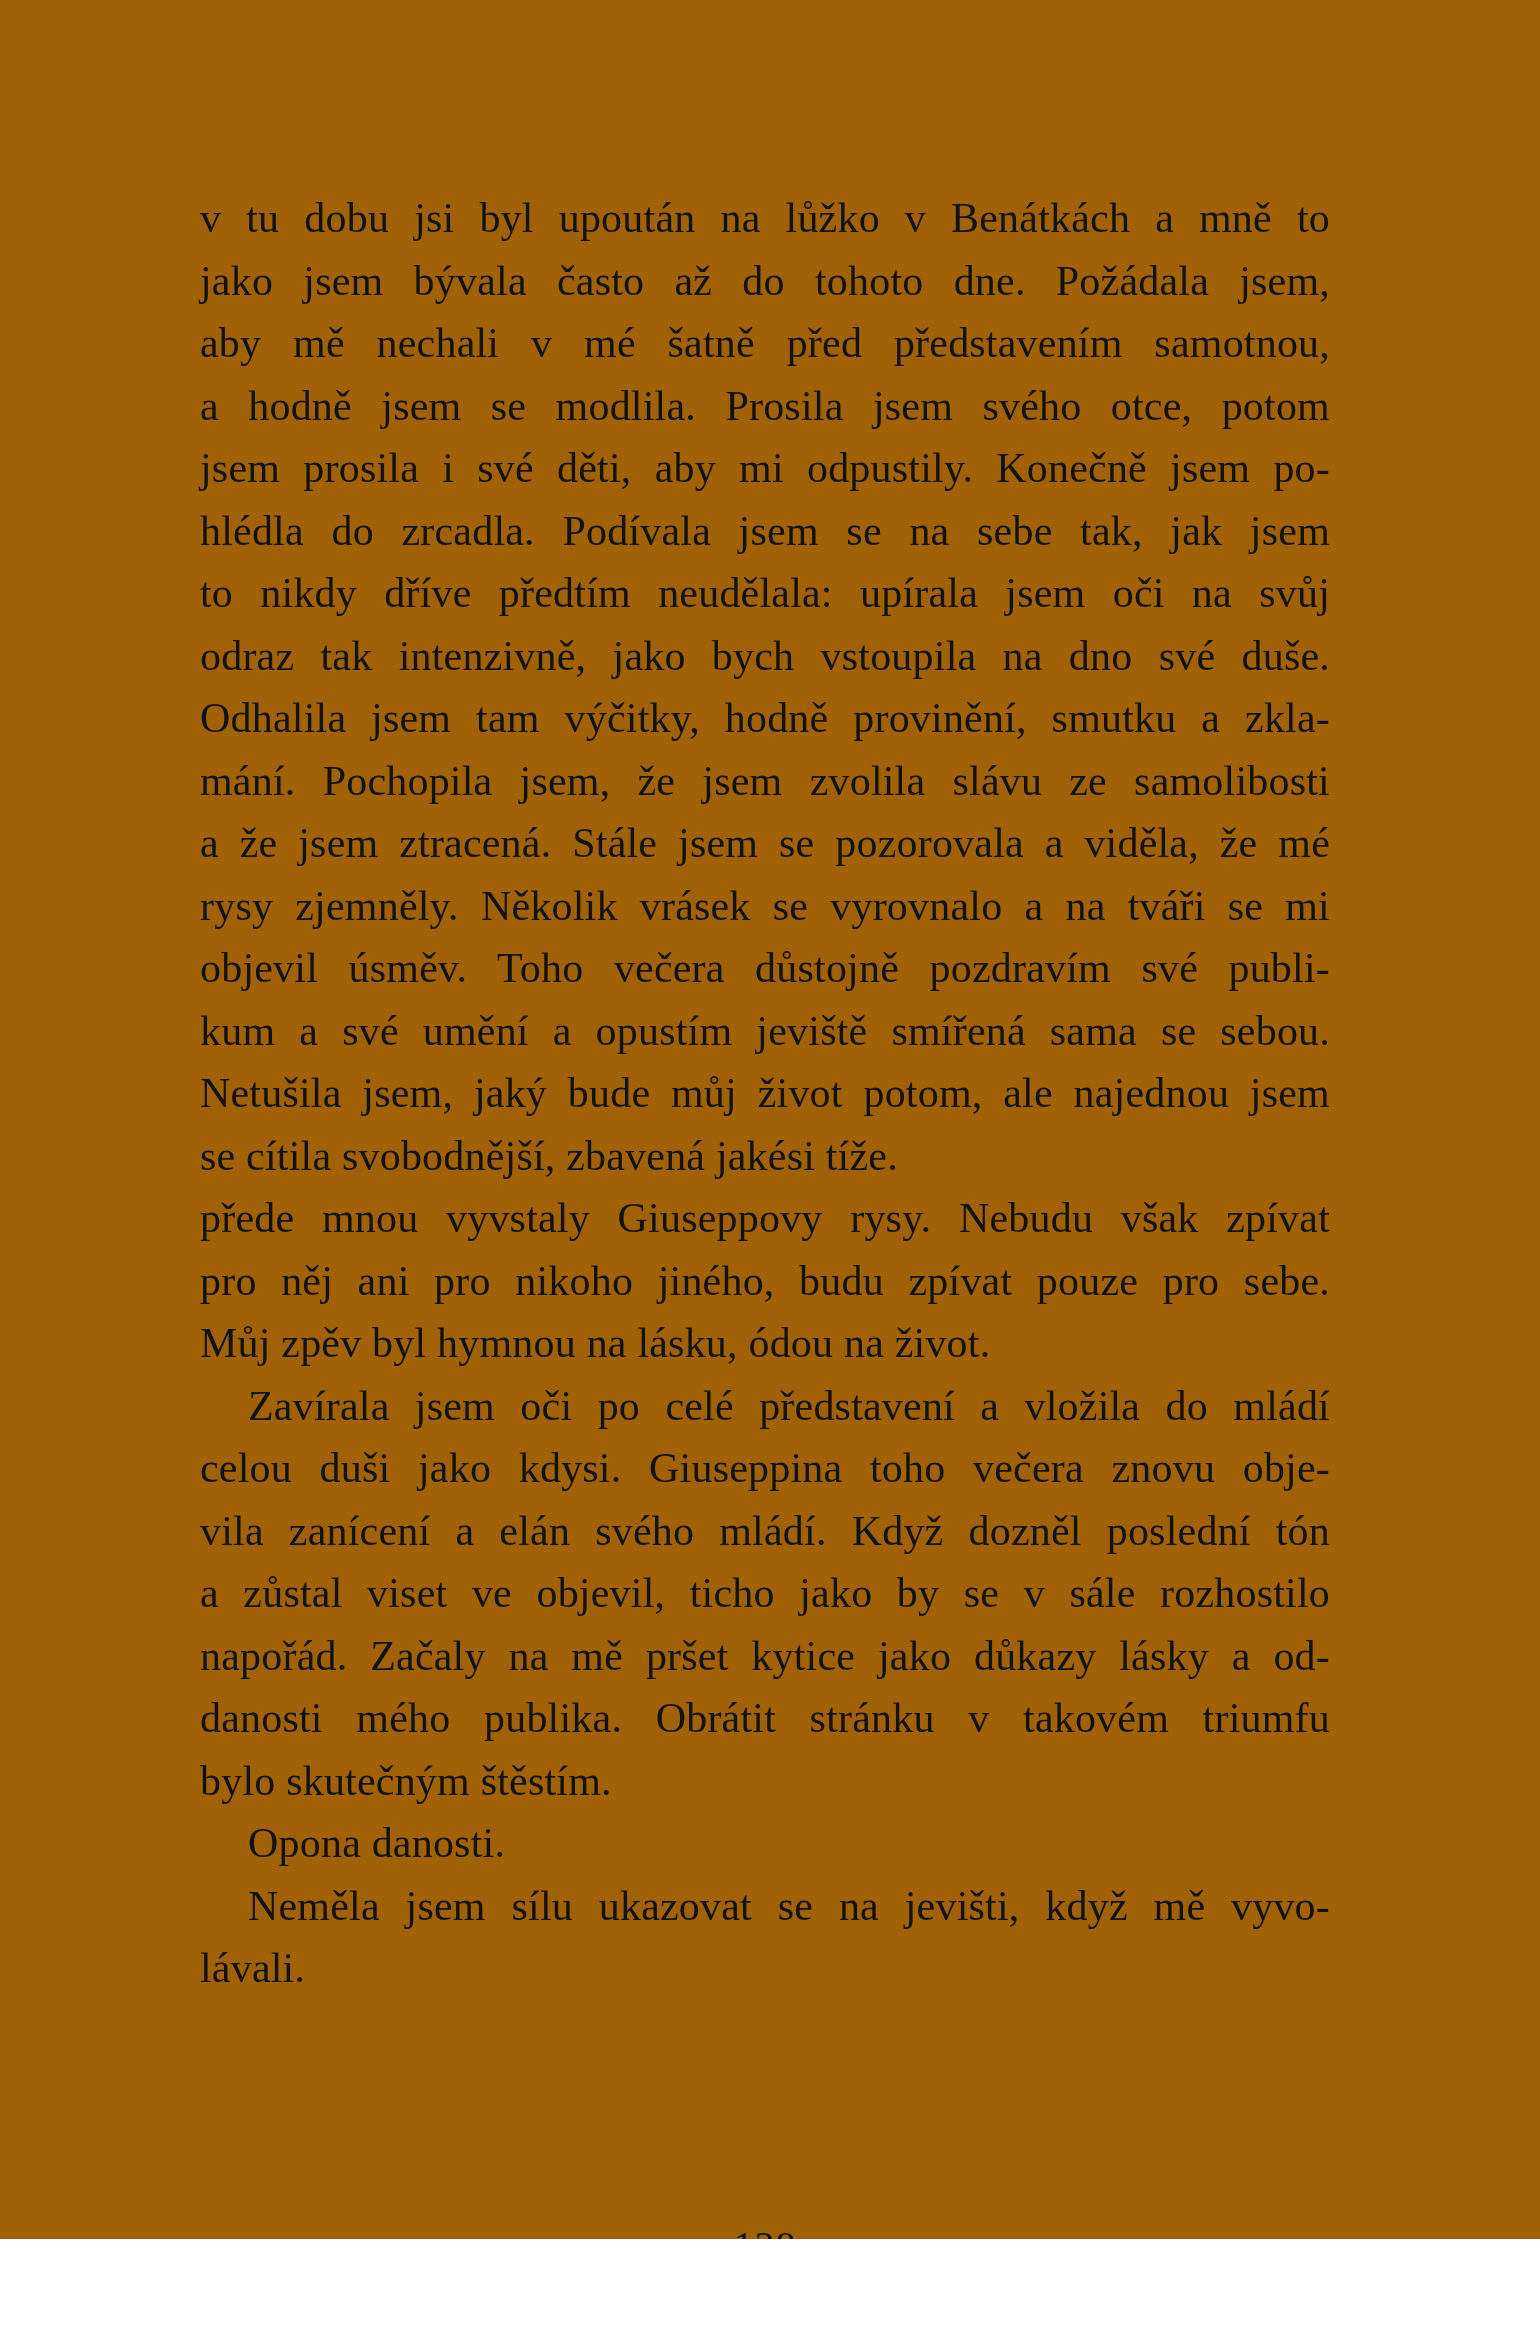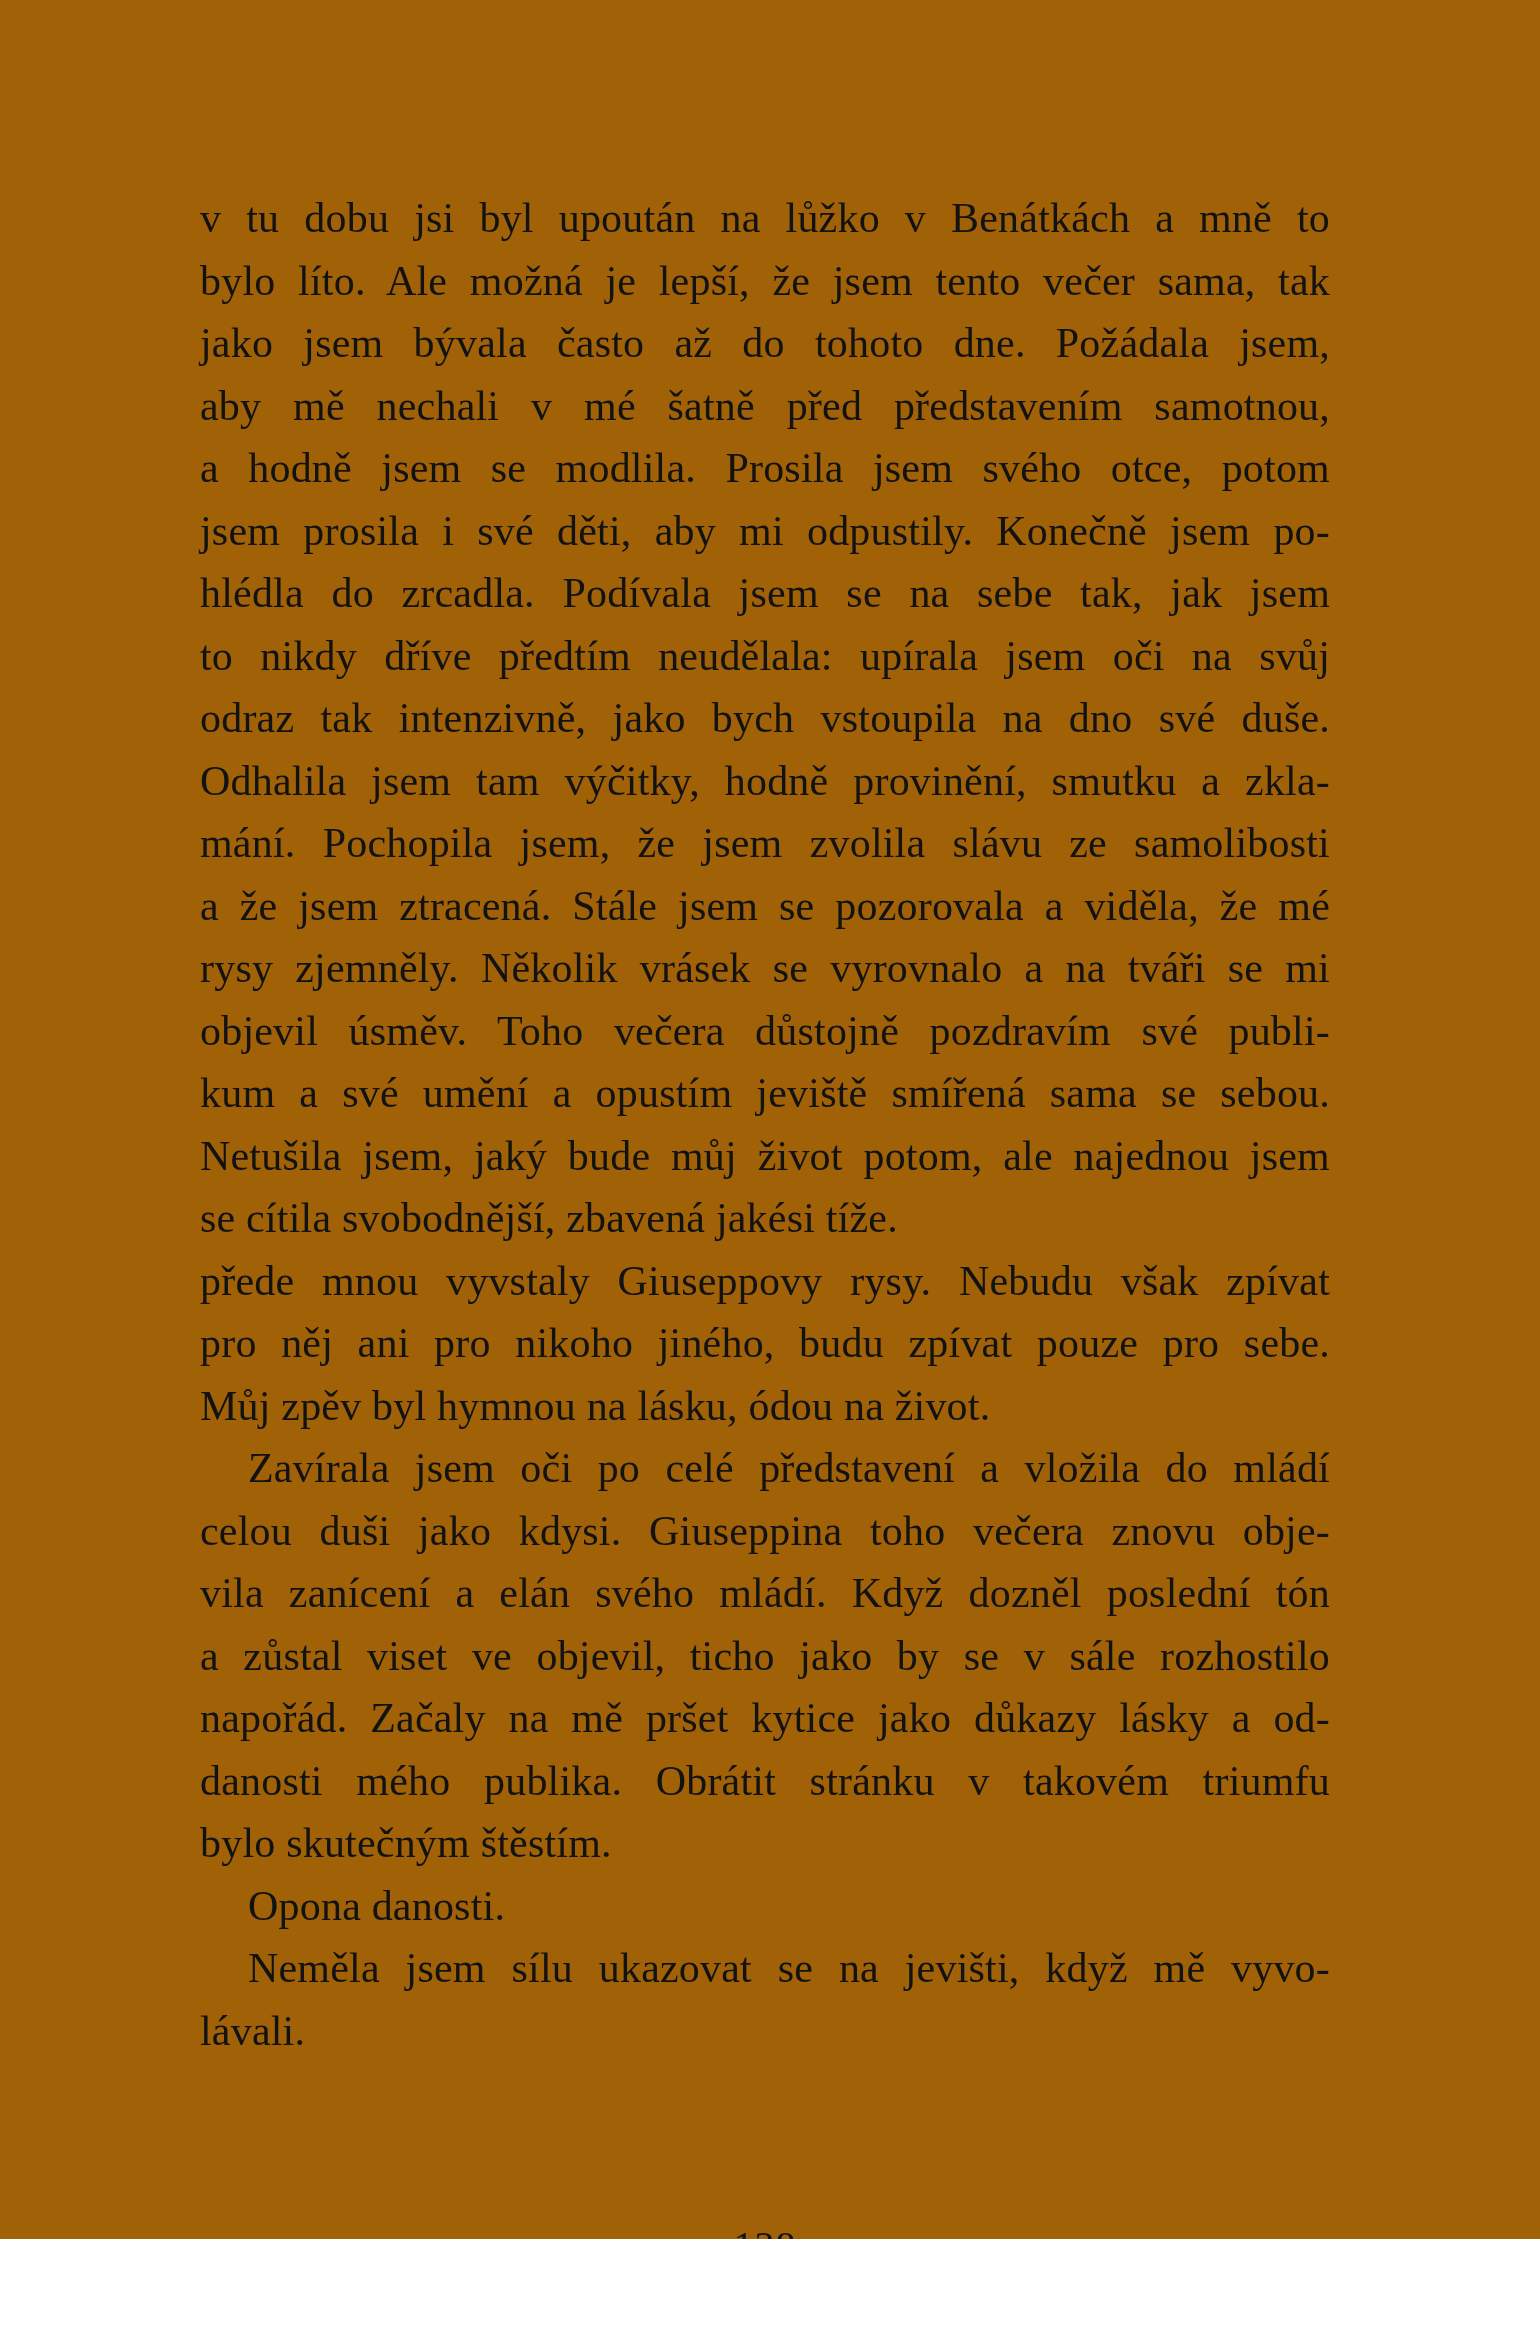--- a/index.html
+++ b/index.html
@@ -47,21 +47,20 @@
     line-height: 48px;
     letter-spacing: 1px;
   }
 </style>
 </head>
 <body>
 
 <div class="page">
   <div class="text-block">
       <div class="line">v tu dobu jsi byl upoután na lůžko v Benátkách a mně to</div>
-      <div class="line">bylo líto. Ale možná je lepší, že jsem tento večer sama, tak</div>
       <div class="line">jako jsem bývala často až do tohoto dne. Požádala jsem,</div>
       <div class="line">aby mě nechali v mé šatně před představením samotnou,</div>
       <div class="line">a hodně jsem se modlila. Prosila jsem svého otce, potom</div>
       <div class="line">jsem prosila i své děti, aby mi odpustily. Konečně jsem po-</div>
       <div class="line">hlédla do zrcadla. Podívala jsem se na sebe tak, jak jsem</div>
       <div class="line">to nikdy dříve předtím neudělala: upírala jsem oči na svůj</div>
       <div class="line">odraz tak intenzivně, jako bych vstoupila na dno své duše.</div>
       <div class="line">Odhalila jsem tam výčitky, hodně provinění, smutku a zkla-</div>
       <div class="line">mání. Pochopila jsem, že jsem zvolila slávu ze samolibosti</div>
       <div class="line">a že jsem ztracená. Stále jsem se pozorovala a viděla, že mé</div>

